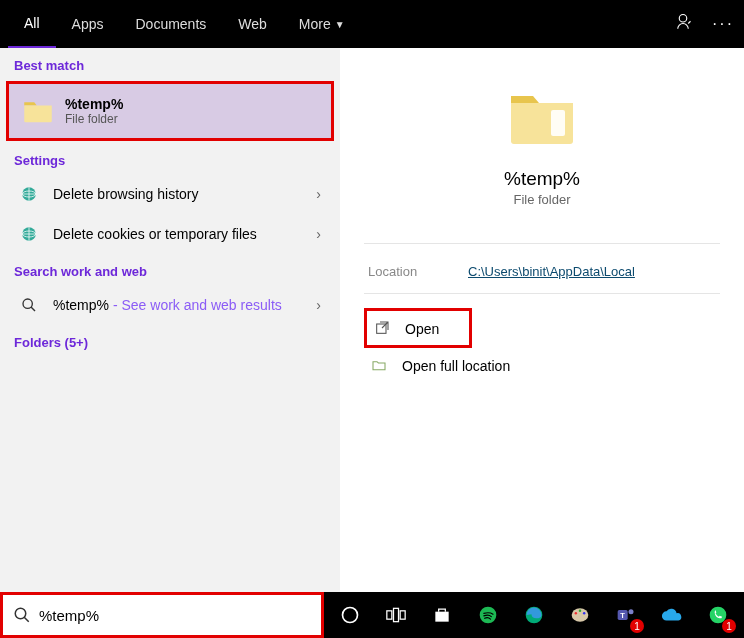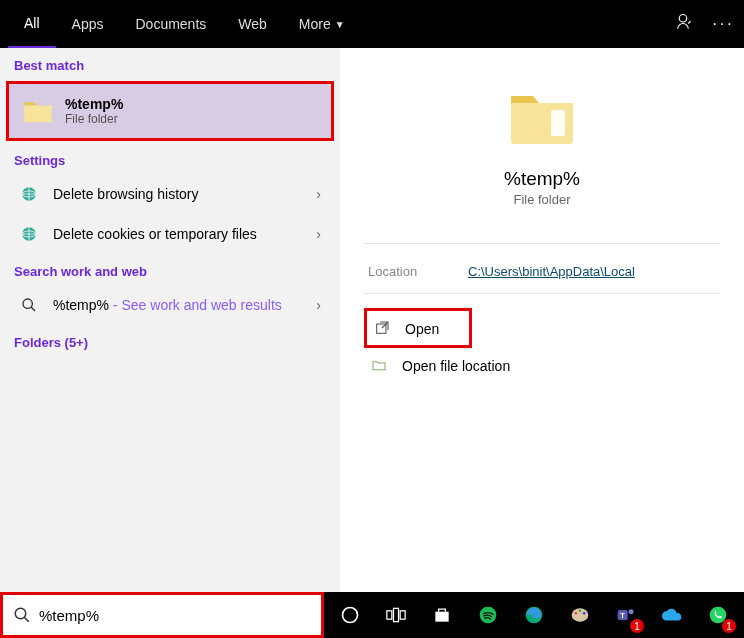--- a/index.html
+++ b/index.html
@@ -163,21 +163,21 @@
             </svg>
         </span>
         <span>Open</span>
       </div>
       <div class="action">
         <span class="aic">
           <svg width="16" height="16" viewBox="0 0 24 24" fill="none" stroke="#8a6" stroke-width="1.6">
               <path d="M3 7h6l2 2h10v10H3z"></path>
             </svg>
         </span>
-        <span>Open file location</span>
+        <span>Open full location</span>
       </div>
     </div>
   </div>
 </div>
 
 <div class="bottom">
   <div class="search-wrap">
     <svg width="18" height="18" viewBox="0 0 24 24" fill="none" stroke="#333" stroke-width="2">
         <circle cx="10" cy="10" r="7"></circle>
         <path d="M21 21l-6-6"></path>

